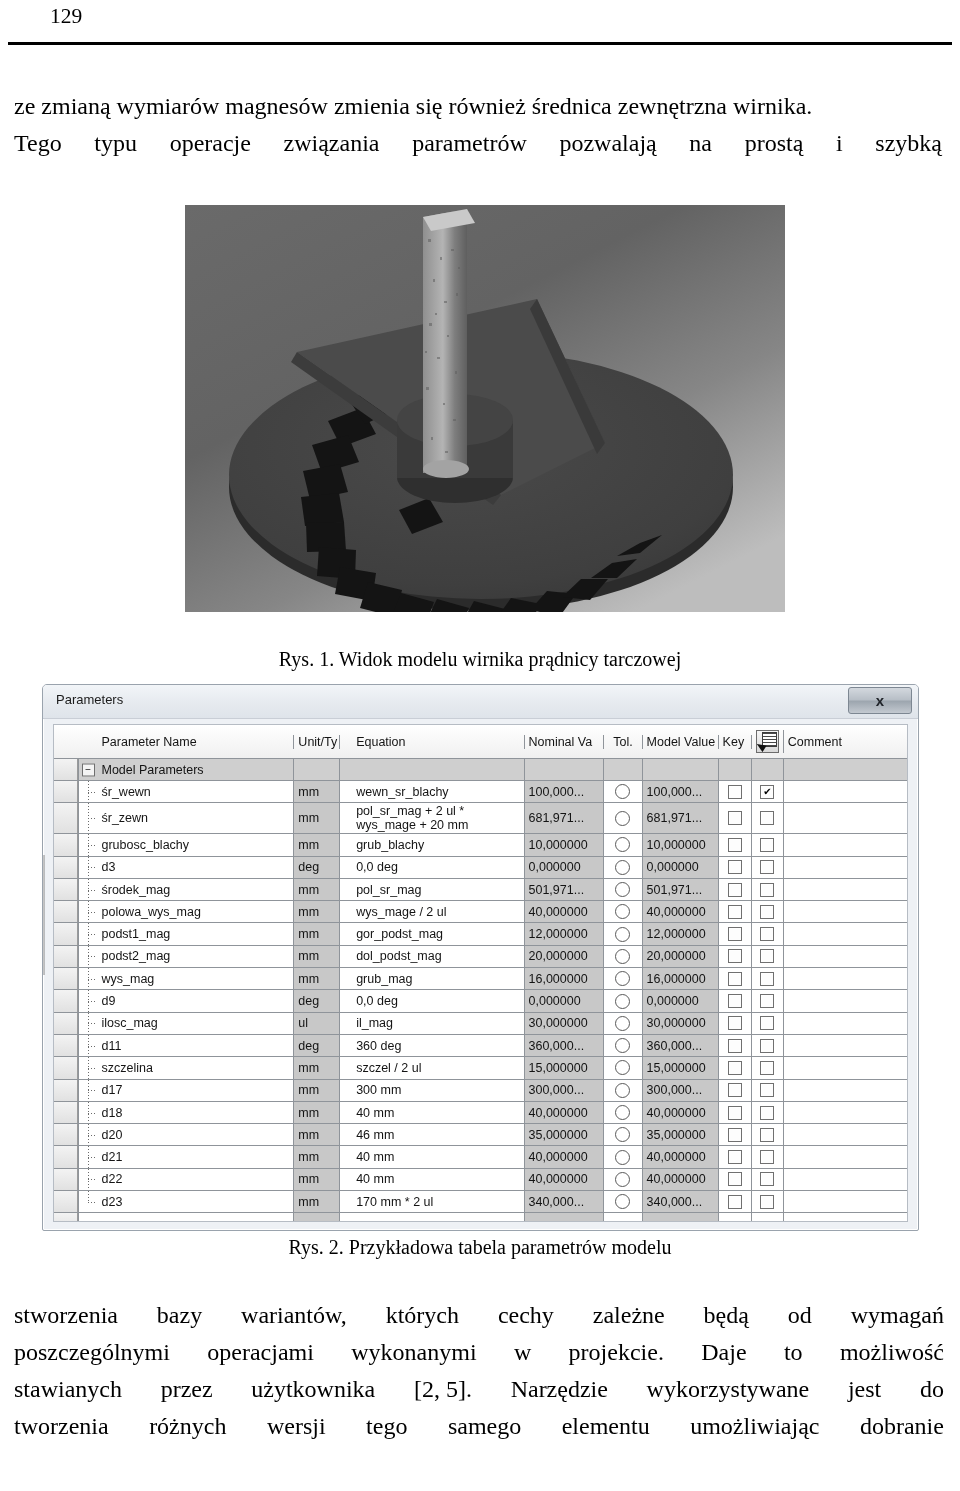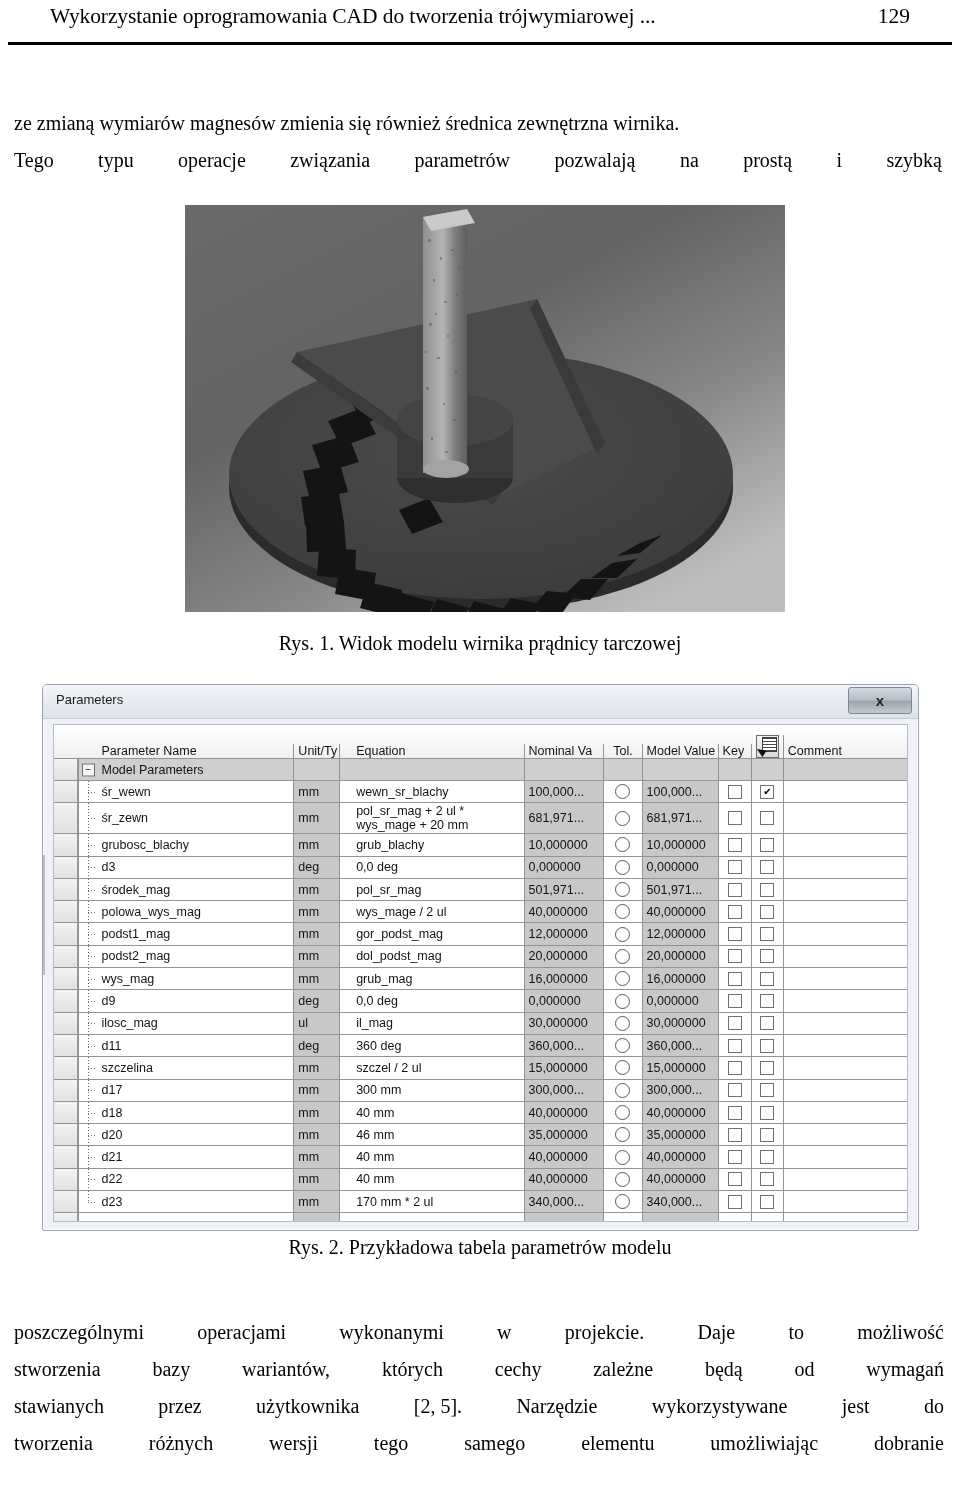--- a/index.html
+++ b/index.html
@@ -49,26 +49,25 @@
     left: 8px; top: 42px;
     width: 944px;
     height: 3px;
     background: #000;
   }
 
   
   .para {
     position: absolute;
     font-family: "Liberation Serif", serif;
-    font-size: 20px;
+    font-size: 24px;
     line-height: 37px;
     text-align: justify;
     text-justify: inter-word;
     color: #000;
-    margin-top: 17px;
   }
   .para-top {
     left: 14px;
     top: 88px;
     width: 928px;
   }
   .para-top .ln { display: block; white-space: nowrap; }
   .para-top .ln.j {
     display: flex;
     justify-content: space-between;
@@ -104,21 +103,21 @@
   }
   .fig1-caption, .fig2-caption {
     position: absolute;
     width: 960px;
     left: 0;
     text-align: center;
     font-family: "Liberation Serif", serif;
     font-size: 20px;
     color: #000;
   }
-  .fig1-caption { top: 632px; }
+  .fig1-caption { top: 648px; }
   .fig2-caption { top: 1236px; }
 
   
   .param-window {
     position: absolute;
     left: 42px;
     top: 684px;
     width: 875px;
     height: 545px;
     background: #eef1f5;
@@ -177,21 +176,21 @@
     font-family: "Liberation Sans", sans-serif;
     font-size: 12.5px;
     color: #141414;
     align-items: stretch;
   }
   .grid-row.tall { height: 31px; }
   .grid-row.header {
     height: 34px;
     background: linear-gradient(180deg, #ffffff 0%, #f0f0f0 100%);
     border-bottom: 1px solid #8f949a;
-    align-items: flex-end;
+    align-items: center;
   }
   .grid-row.group {
     background: #cfcfcf;
     height: 22px;
   }
   .grid-row.filler {
     background: #ffffff;
     border-bottom: none;
     height: 16px;
   }
@@ -328,21 +327,20 @@
     height: 120px;
     background: linear-gradient(90deg,#b9b9b9,#8d8d8d);
     opacity: .55;
   }
 </style>
 </head>
 <body>
 
 <div class="page-header">
   <div class="head-inner">
-    <div class="head-title">Wykorzystanie oprogramowania CAD do tworzenia trójwymiarowej ...</div>
     <div class="head-pageno">129</div>
   </div>
 </div>
 <div class="head-rule"></div>
 
 <div class="para para-top">
   <span class="ln">ze zmianą wymiarów magnesów zmienia się również średnica zewnętrzna wirnika.</span>
   <span class="ln j">
     <span>Tego</span>
     <span>typu</span>
@@ -966,39 +964,39 @@
           <div class="c c-exp"></div>
           <div class="c c-comment"></div>
         </div>
       </div>
   </div>
 </div>
 <div class="fig2-caption">Rys. 2. Przykładowa tabela parametrów modelu</div>
 
 <div class="para para-bottom">
   <span class="ln j">
-    <span>poszczególnymi</span>
-    <span>operacjami</span>
-    <span>wykonanymi</span>
-    <span>w</span>
-    <span>projekcie.</span>
-    <span>Daje</span>
-    <span>to</span>
-    <span>możliwość</span>
-  </span>
-  <span class="ln j">
     <span>stworzenia</span>
     <span>bazy</span>
     <span>wariantów,</span>
     <span>których</span>
     <span>cechy</span>
     <span>zależne</span>
     <span>będą</span>
     <span>od</span>
     <span>wymagań</span>
+  </span>
+  <span class="ln j">
+    <span>poszczególnymi</span>
+    <span>operacjami</span>
+    <span>wykonanymi</span>
+    <span>w</span>
+    <span>projekcie.</span>
+    <span>Daje</span>
+    <span>to</span>
+    <span>możliwość</span>
   </span>
   <span class="ln j">
     <span>stawianych</span>
     <span>przez</span>
     <span>użytkownika</span>
     <span>[2, 5].</span>
     <span>Narzędzie</span>
     <span>wykorzystywane</span>
     <span>jest</span>
     <span>do</span>

